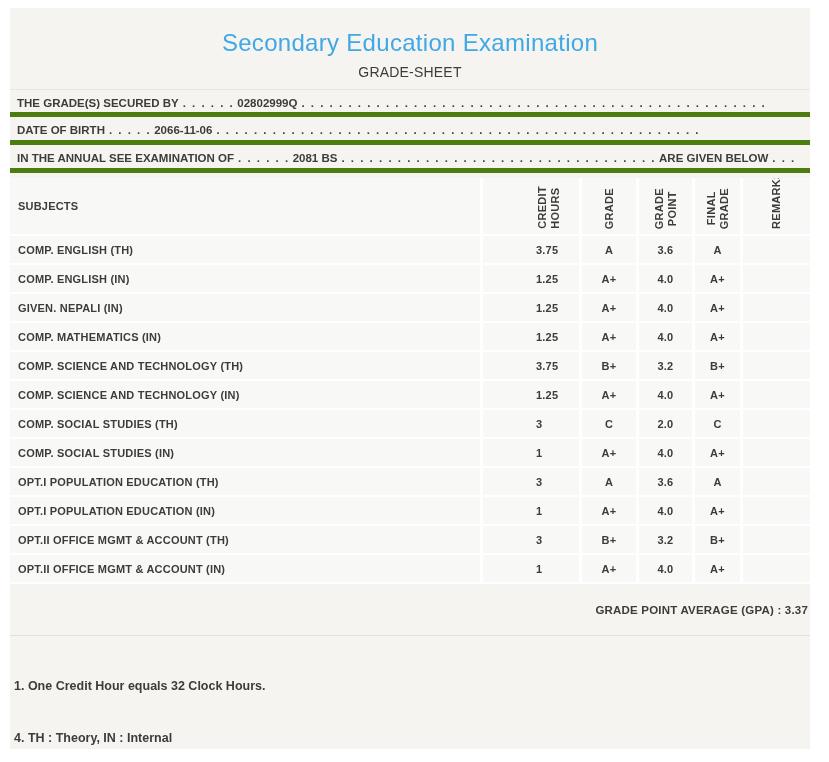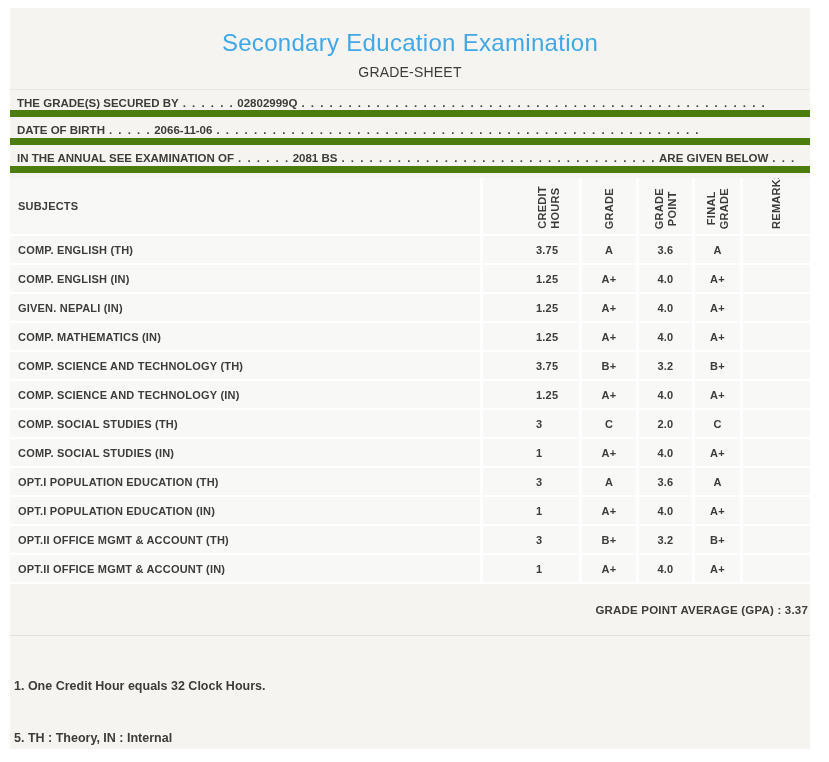--- a/index.html
+++ b/index.html
@@ -30,21 +30,21 @@
     text-align: center;
     font-size: 14px;
     font-weight: normal;
     letter-spacing: 0.2px;
   }
   .info-rows { margin-top: 9px; }
   .info-row {
     height: 28px;
     line-height: 27px;
     padding-left: 7px;
-    border-bottom: 7px solid #4d7c0f;
+    border-bottom: 5px solid #4d7c0f;
     font-size: 11.5px;
     font-weight: bold;
     white-space: nowrap;
     overflow: hidden;
   }
   .info-row:first-child { border-top: 1px solid #eae7e2; }
   .info-row span { margin-right: 4px; }
   .dots { word-spacing: 2px; letter-spacing: 0.5px; }
 
   table.grades {
@@ -242,17 +242,17 @@
   </tr>
       </tbody>
   </table>
 
   <div class="gpa-row">
       <span>GRADE POINT AVERAGE (GPA) : 3.37</span>
     </div>
 
   <div class="notes">
     <div class="note">1. One Credit Hour equals 32 Clock Hours.</div>
-    <div class="note">5. TH : Theory, IN : Internal</div>
+    <div class="note">4. TH : Theory, IN : Internal</div>
     <div class="note">3. *Abs : Absent</div>
   </div>
 
 </div>
 
 </body></html>

